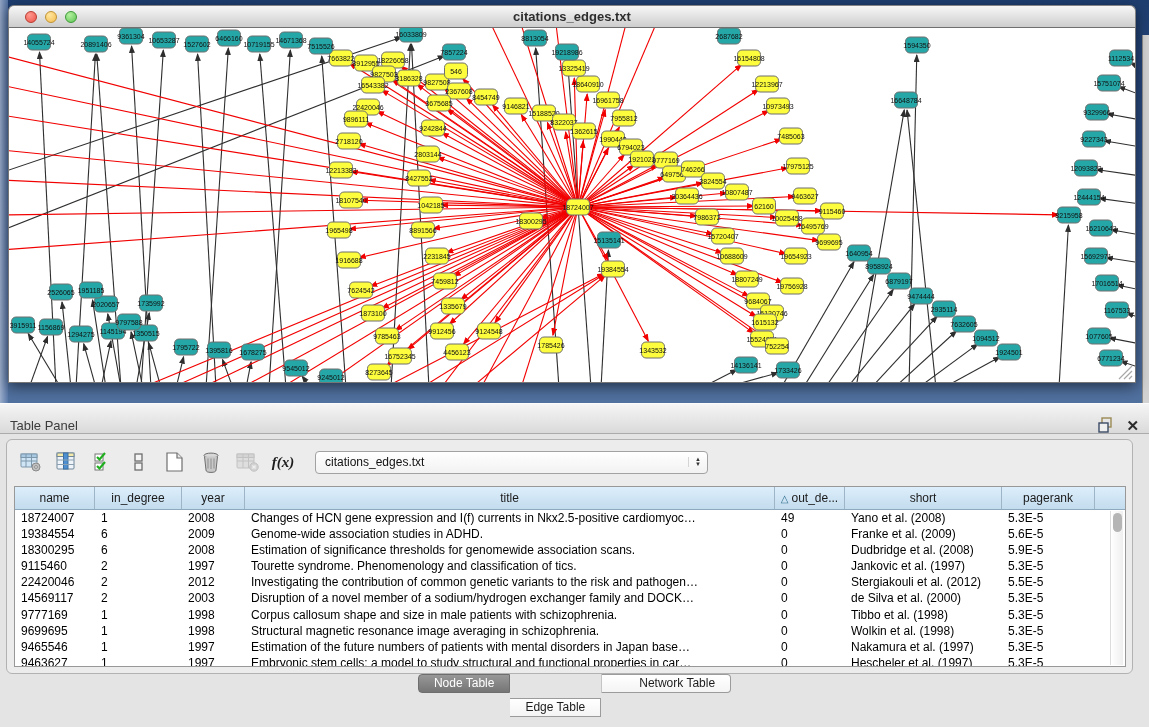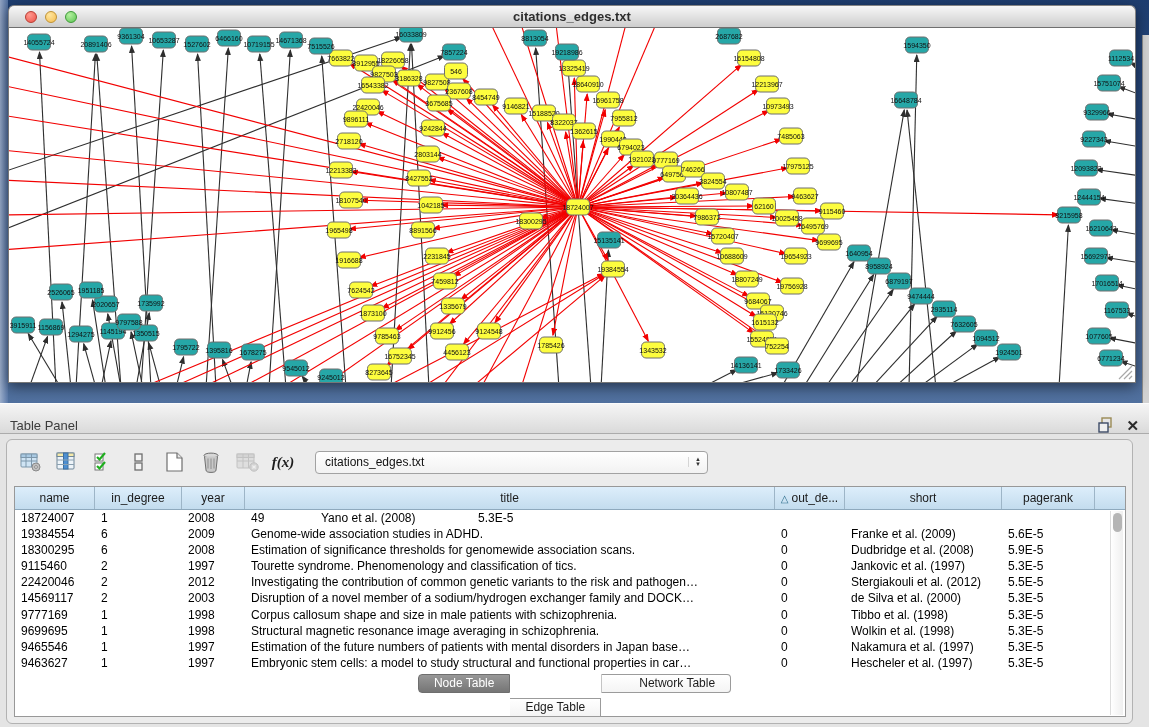--- a/index.html
+++ b/index.html
@@ -32,21 +32,21 @@
   
   .table-panel { position:absolute; left:0; top:403px; width:1149px; height:324px; background:#e4e4e4; }
   .panel-header { position:absolute; left:0; right:0; top:0; height:31px;
     background:linear-gradient(#f5f5f5,#dadada); border-top:1px solid #fcfcfc;
     border-bottom:1px solid #ababab; display:flex; align-items:flex-end; padding:0 10px;
     font-size:13px; color:#3c3c3c; }
   .panel-header .ph-title { flex:1; }
   .ph-icons { display:flex; align-items:center; gap:12px; }
   .close-x { font-size:15px; font-weight:bold; color:#2b2b2b; line-height:1; cursor:default; }
 
-  .panel-container { position:absolute; left:6px; right:16px; top:36px; height:285px;
+  .panel-container { position:absolute; left:6px; right:16px; top:36px; height:235px;
     background:#ececec; border:1px solid #b2b2b2; border-radius:6px; }
   .toolbar { position:absolute; left:0; right:0; top:0; height:44px;
     display:flex; align-items:center; gap:12px; padding-left:12px; }
   .tbtn { width:24px; height:26px; display:flex; align-items:center; justify-content:center; }
   .fx { font-family:"Liberation Serif", serif; font-style:italic; font-weight:bold;
     font-size:15px; color:#1c1c1c; }
   .net-select { width:393px; height:23px; margin-left:8px;
     background:linear-gradient(#ffffff,#f2f2f2); border:1px solid #a2a2a2; border-radius:4px;
     display:flex; align-items:center; padding:0 6px 0 9px; font-size:12px; color:#111; }
   .net-select .val { flex:1; }
@@ -928,20 +928,21 @@
             </div>
             <div class="th" style="width: 93px;">
               <span>pagerank</span>
             </div>
           </div>
         <div class="tbody" id="tbody">
             <div class="tr">
               <div class="td" style="width: 80px;">18724007</div>
               <div class="td" style="width: 87px;">1</div>
               <div class="td" style="width: 63px;">2008</div>
+              <div class="td" style="width: 530px;">Changes of HCN gene expression and I(f) currents in Nkx2.5-positive cardiomyoc…</div>
               <div class="td" style="width: 70px;">49</div>
               <div class="td" style="width: 157px;">Yano et al. (2008)</div>
               <div class="td" style="width: 93px;">5.3E-5</div>
             </div>
             <div class="tr">
               <div class="td" style="width: 80px;">19384554</div>
               <div class="td" style="width: 87px;">6</div>
               <div class="td" style="width: 63px;">2009</div>
               <div class="td" style="width: 530px;">Genome-wide association studies in ADHD.</div>
               <div class="td" style="width: 70px;">0</div>

